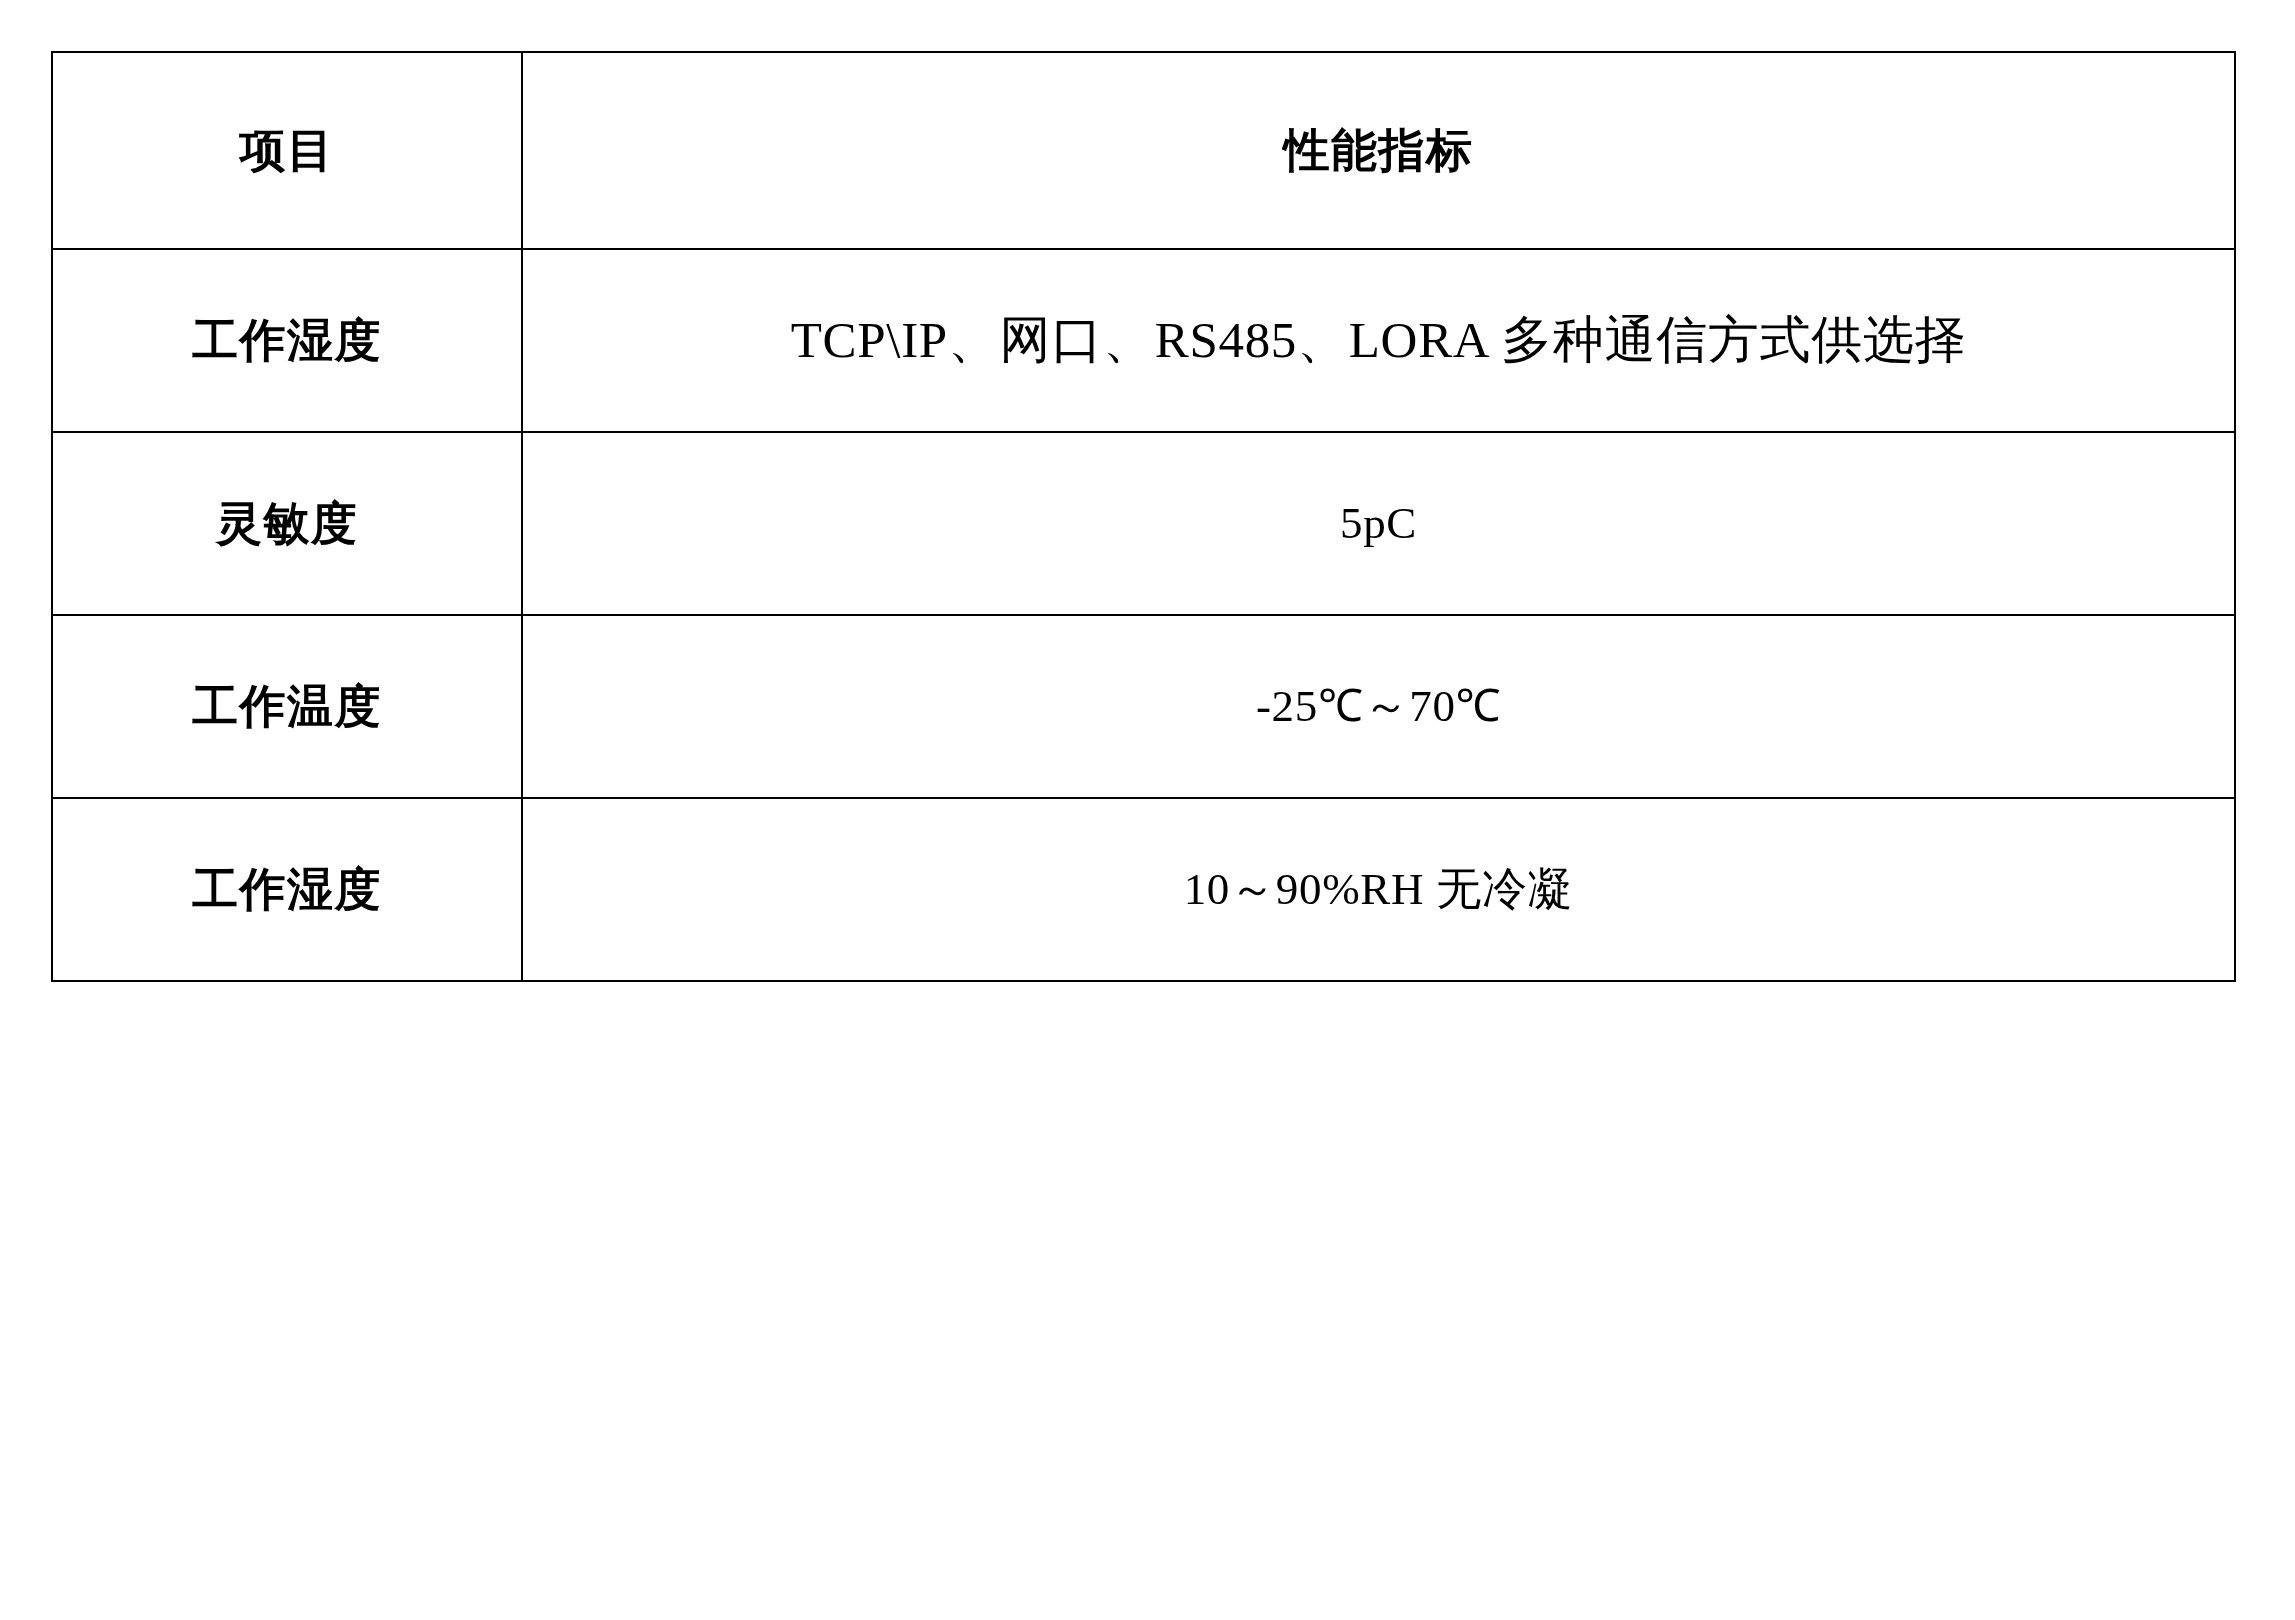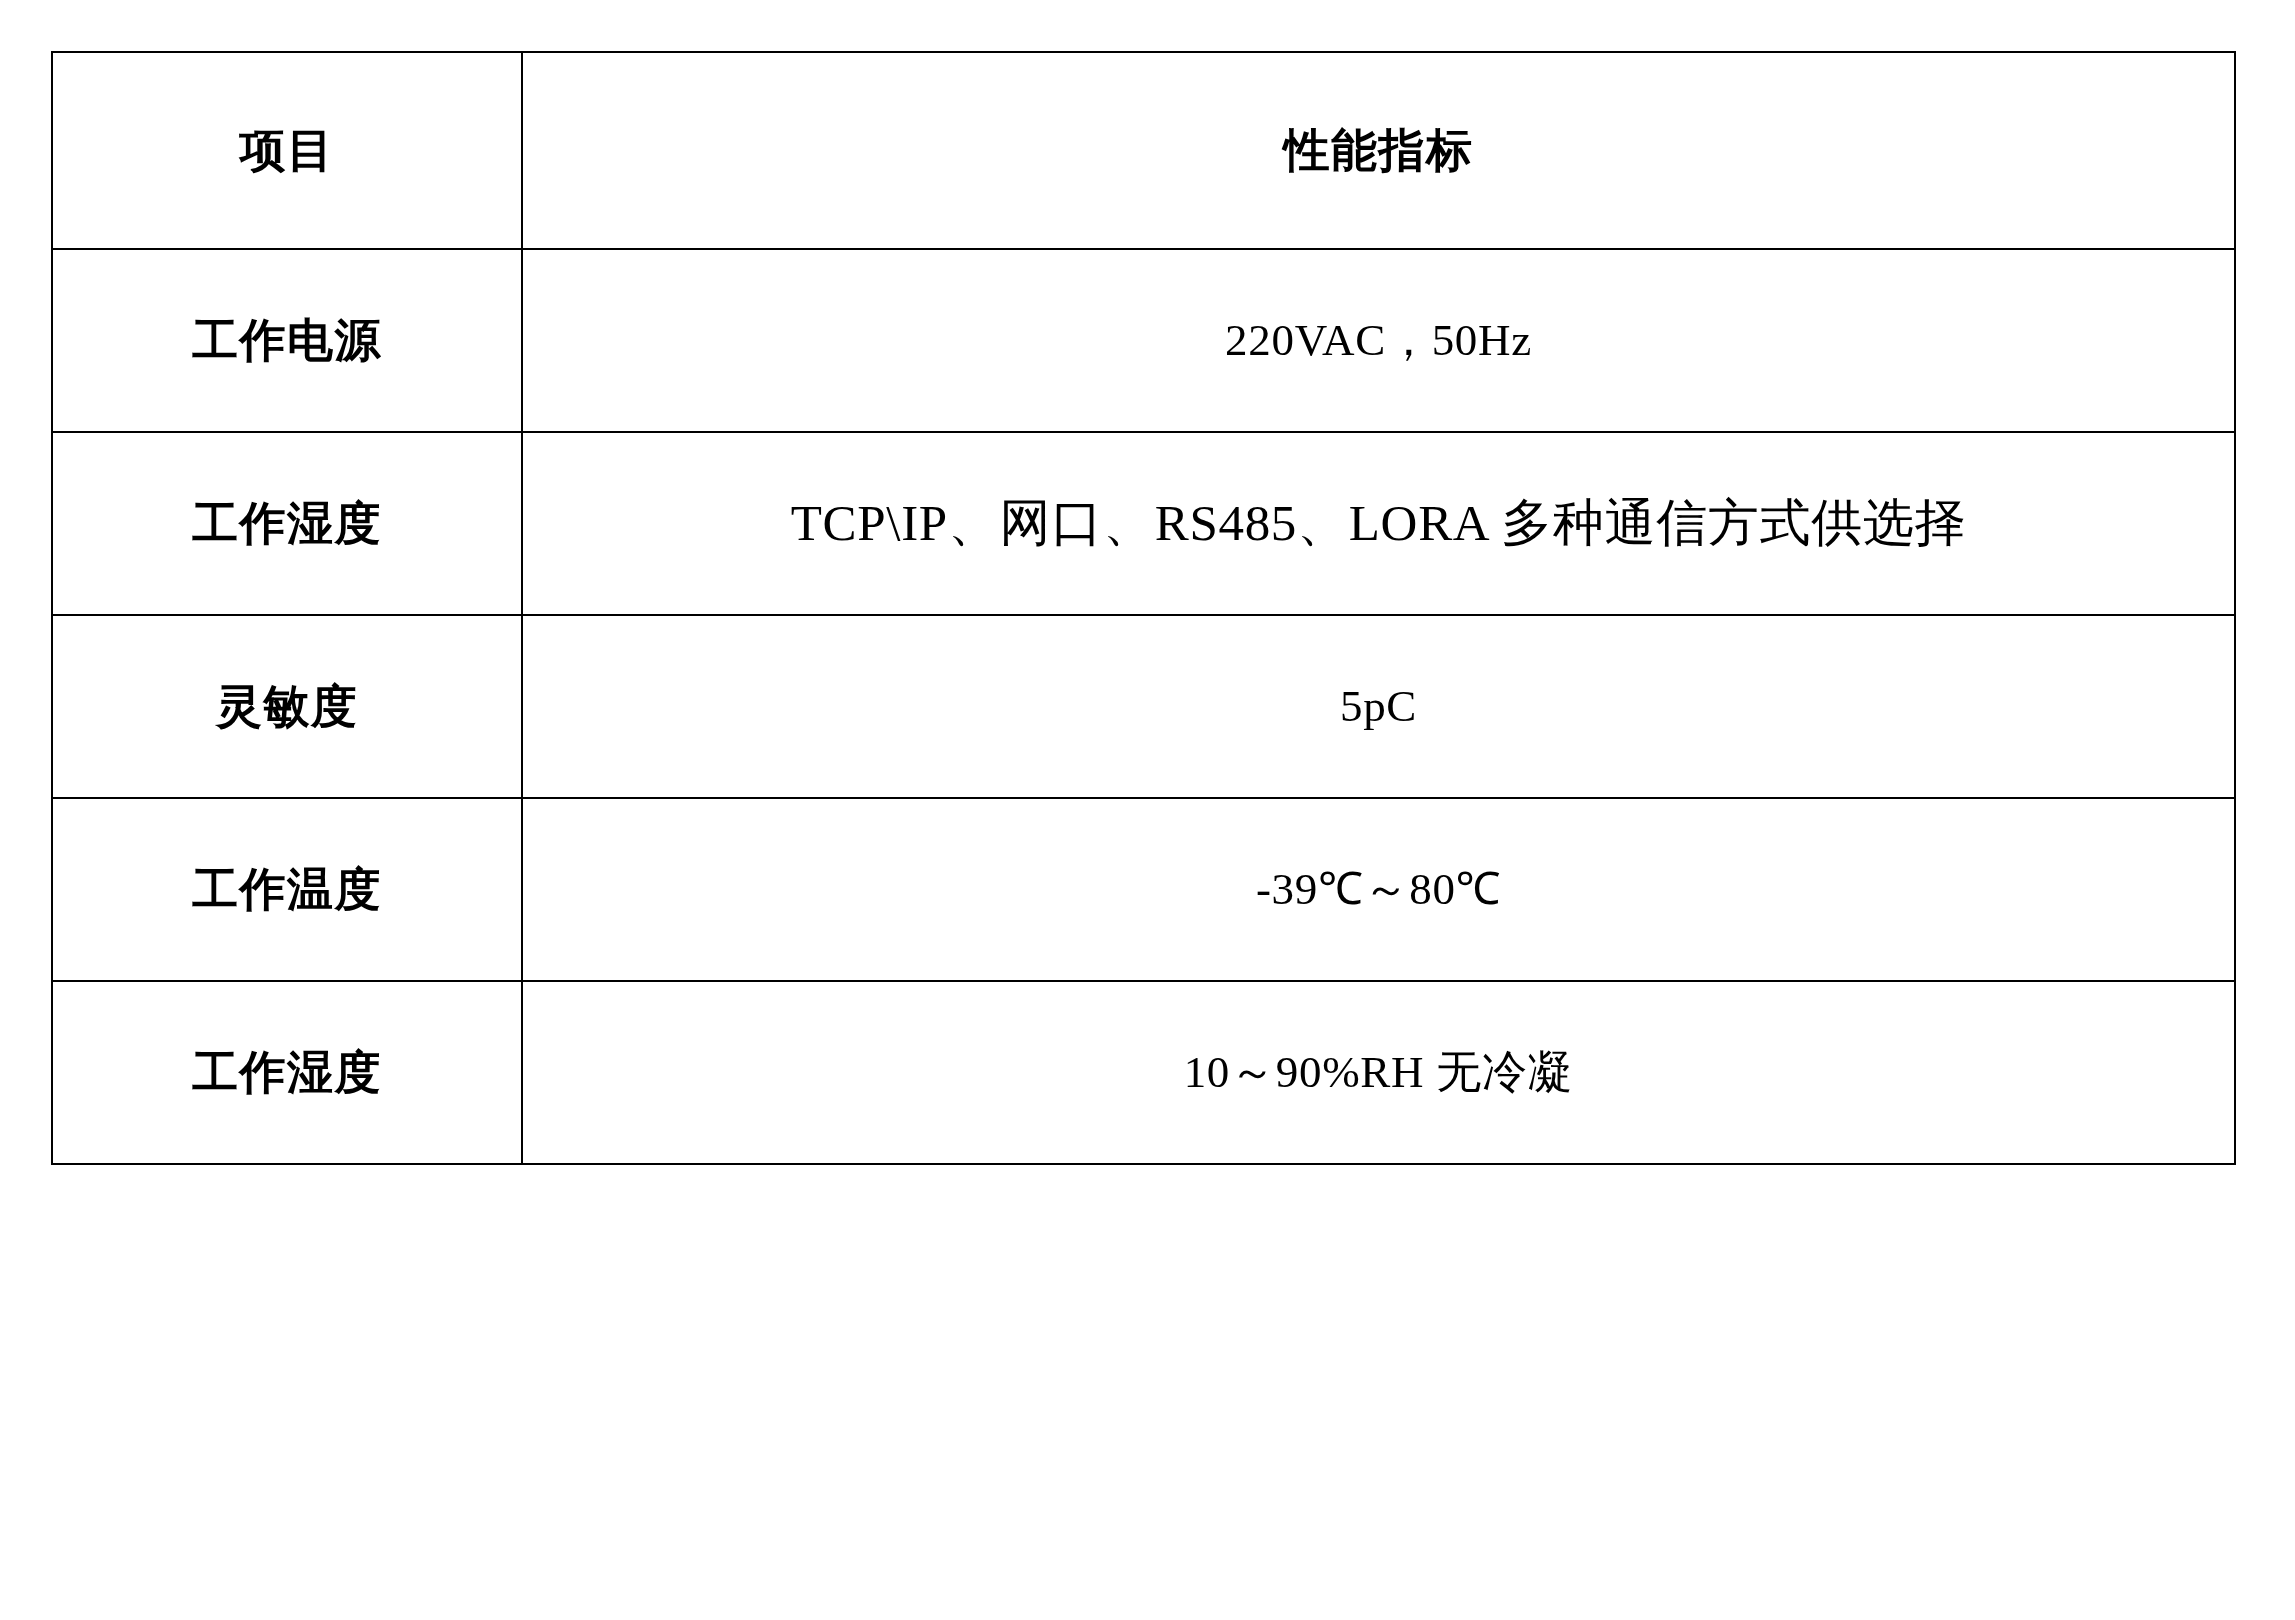--- a/index.html
+++ b/index.html
@@ -77,34 +77,30 @@
     <colgroup>
       <col class="col-item">
       <col class="col-spec">
     </colgroup>
     <tbody>
       <tr class="header-row">
         <td class="cell-header-item">项目</td>
         <td class="cell-header-spec">性能指标</td>
       </tr>
       <tr class="data-row">
-        <td class="cell-item">工作电源</td>
-        <td class="cell-spec">220VAC，50Hz</td>
-      </tr>
-      <tr class="data-row">
         <td class="cell-item">工作湿度</td>
         <td class="cell-spec mixed">TCP\IP、网口、RS485、LORA 多种通信方式供选择</td>
       </tr>
       <tr class="data-row">
         <td class="cell-item">灵敏度</td>
         <td class="cell-spec">5pC</td>
       </tr>
       <tr class="data-row">
         <td class="cell-item">工作温度</td>
-        <td class="cell-spec">-39℃～80℃</td>
+        <td class="cell-spec">-25℃～70℃</td>
       </tr>
       <tr class="data-row">
         <td class="cell-item">工作湿度</td>
         <td class="cell-spec">10～90%RH 无冷凝</td>
       </tr>
     </tbody>
   </table>
 </div>
 
 

